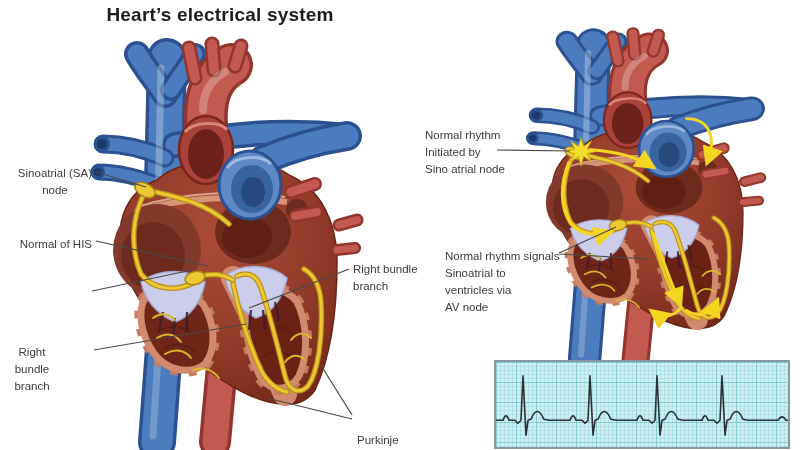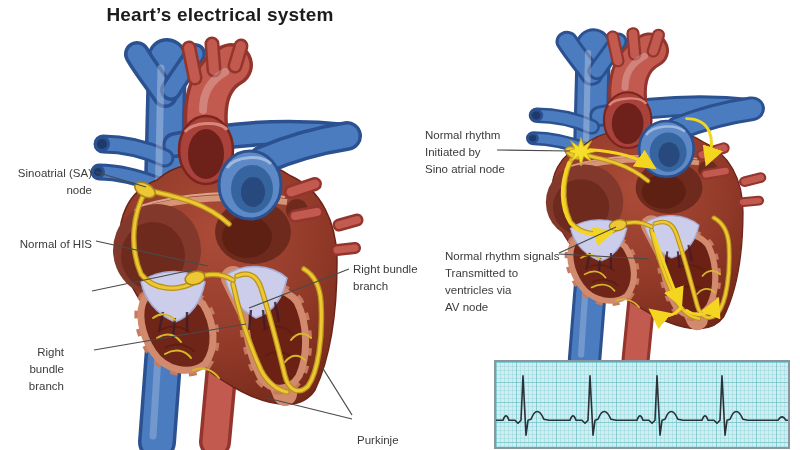--- a/index.html
+++ b/index.html
@@ -12,21 +12,21 @@
     position:absolute; text-align:center;
     font-size:19px; font-weight:700; color:var(--title-color,#1c1c1c);
     letter-spacing:0.2px; white-space:nowrap;
   }
   .panel-title.left{ left:70px; top:4px; width:300px; }
   .panel-title.right{ left:508px; top:4px; width:250px; }
   .anno{
     position:absolute; font-size:11.5px; line-height:17px;
     color:var(--label-color,#3b3b3b); white-space:pre-line;
   }
-  .anno.r{ text-align:right; }
+  .anno.r{ text-align:center; }
   #lbl-sa       { right:708px; top:165px; }
   #lbl-his      { right:708px; top:236px; }
   #lbl-av       { right:710px; top:279px; }
   #lbl-rb       { right:736px; top:344px; }
   #lbl-lb       { left:353px;  top:261px; }
   #lbl-pk       { left:357px;  top:432px; }
   #lbl-nsr-sa   { left:425px;  top:127px; }
   #lbl-nsr-av   { left:445px;  top:248px; }
   .art{ position:absolute; left:0; top:0; }
   .ecg-strip{
@@ -225,21 +225,21 @@
   <div class="anno r" id="lbl-rb">Right bundle
 branch</div>
   <div class="anno" id="lbl-lb">Right bundle
 branch</div>
   <div class="anno" id="lbl-pk">Purkinje
 fibers</div>
   <div class="anno" id="lbl-nsr-sa">Normal rhythm
 Initiated by
 Sino atrial node</div>
   <div class="anno" id="lbl-nsr-av">Normal rhythm signals
-Transmitted to
+Sinoatrial to
 ventricles via
 AV node</div>
 
   <div class="ecg-strip">
     <svg viewBox="0 0 292 86" preserveAspectRatio="none">
       <path id="ecg-path" fill="none" stroke="#2b3136" stroke-width="1.6" stroke-linejoin="round" d="M0,59 L3,59 L7,59 Q10,50 13,59 L19,59 L22,62 L25,59 L27,14 L30,74 L32,59 L35,58 Q41,42 48,58 L53,59 L70,59 L74,59 Q77,50 80,59 L86,59 L89,62 L92,59 L94,14 L97,74 L99,59 L102,58 Q108,42 115,58 L120,59 L137,59 L141,59 Q144,50 147,59 L153,59 L156,62 L159,59 L161,14 L164,74 L166,59 L169,58 Q175,42 182,58 L187,59 L202,59 L206,59 Q209,50 212,59 L218,59 L221,62 L224,59 L226,14 L229,74 L231,59 L234,58 Q240,42 247,58 L252,59 L282,59 Q286,52 290,59 L292,59"></path>
     </svg>
   </div>
 
 </div>

